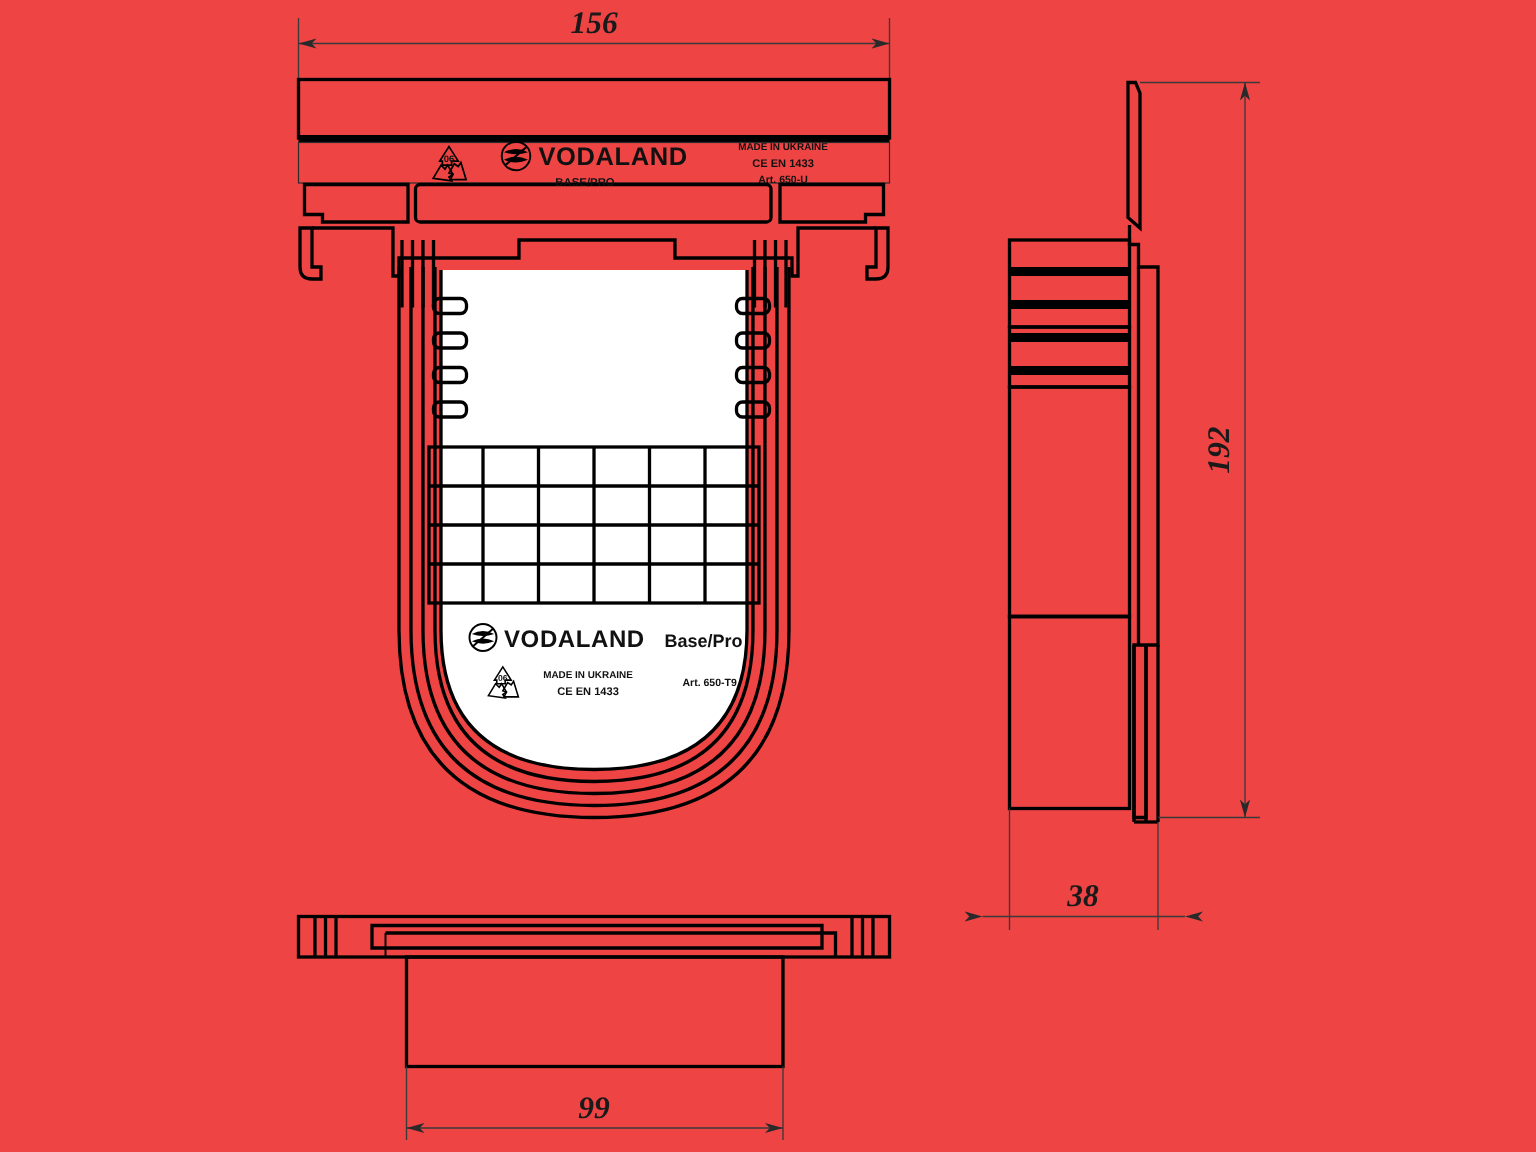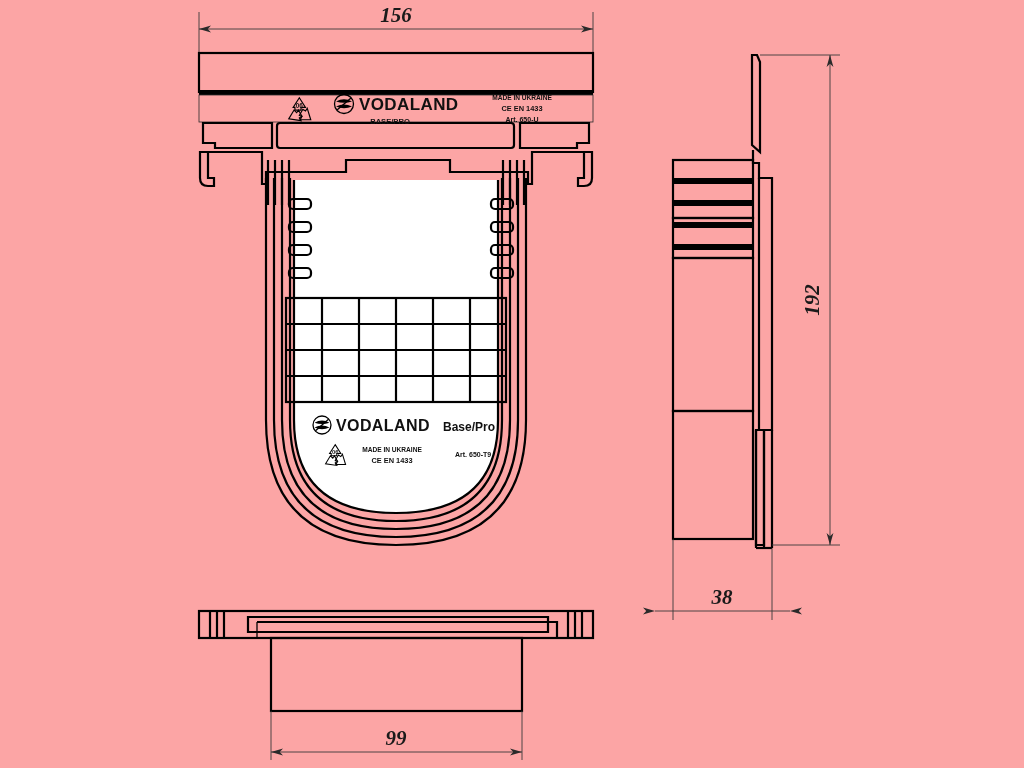--- a/index.html
+++ b/index.html
@@ -7,21 +7,21 @@
     padding: 0;
     background: #ffffff;
   }
   body {
     font-family: "Liberation Sans", sans-serif;
   }
   #sheet {
     position: relative;
     width: 1024px;
     height: 768px;
-    background: #fca5a5;
+    background: #ef4444;
     overflow: hidden;
   }
   svg.drawing {
     display: block;
     width: 1024px;
     height: 768px;
   }
   .dimtext {
     font-family: "Liberation Serif", serif;
     font-style: italic;

